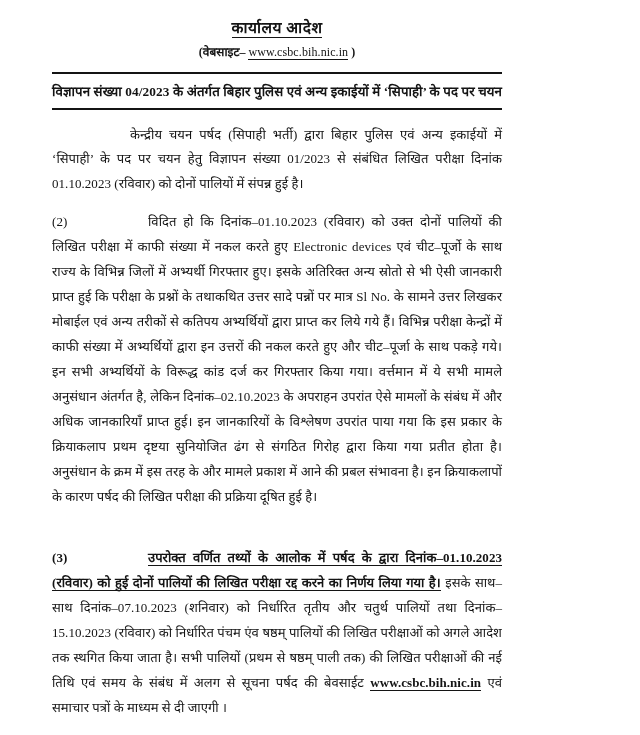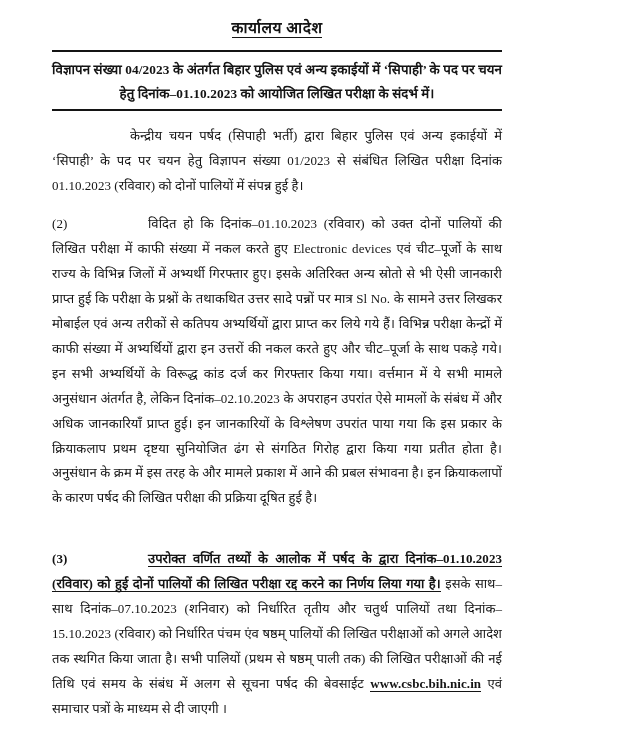--- a/index.html
+++ b/index.html
@@ -140,24 +140,28 @@
 </head>
 <body>
 
 <div class="page">
 
   <div class="doc-title">
     <span>कार्यालय आदेश</span>
   </div>
 
 
+  <div class="doc-website">
+    <span>(वेबसाइट–</span>
+    <span class="url">www.csbc.bih.nic.in</span>
+    <span>)</span>
+  </div>
 
   <div class="subject-block">
     <span class="line1">विज्ञापन संख्या 04/2023 के अंतर्गत बिहार पुलिस एवं अन्य इकाईयों में ‘सिपाही’ के पद पर चयन</span>
-    <span class="line2">हेतु दिनांक–01.10.2023 को आयोजित लिखित परीक्षा के संदर्भ में।</span>
   </div>
   <div class="rule-under-subject"></div>
 
   <div class="para">
     <span class="indent"></span><span>केन्द्रीय चयन पर्षद (सिपाही भर्ती) द्वारा बिहार पुलिस एवं अन्य इकाईयों में ‘सिपाही’ के पद पर चयन हेतु विज्ञापन संख्या 01/2023 से संबंधित लिखित परीक्षा दिनांक 01.10.2023 (रविवार) को दोनों पालियों में संपन्न हुई है।</span>
   </div>
 
   <div class="para">
     <span class="num">(2)</span><span class="indent"></span><span>विदित हो कि दिनांक–01.10.2023 (रविवार) को उक्त दोनों पालियों की लिखित परीक्षा में काफी संख्या में नकल करते हुए Electronic devices एवं चीट–पूर्जो के साथ राज्य के विभिन्न जिलों में अभ्यर्थी गिरफ्तार हुए। इसके अतिरिक्त अन्य स्रोतो से भी ऐसी जानकारी प्राप्त हुई कि परीक्षा के प्रश्नों के तथाकथित उत्तर सादे पन्नों पर मात्र Sl No. के सामने उत्तर लिखकर मोबाईल एवं अन्य तरीकों से कतिपय अभ्यर्थियों द्वारा प्राप्त कर लिये गये हैं। विभिन्न परीक्षा केन्द्रों में काफी संख्या में अभ्यर्थियों द्वारा इन उत्तरों की नकल करते हुए और चीट–पूर्जा के साथ पकड़े गये। इन सभी अभ्यर्थियों के विरूद्ध कांड दर्ज कर गिरफ्तार किया गया। वर्त्तमान में ये सभी मामले अनुसंधान अंतर्गत है, लेकिन दिनांक–02.10.2023 के अपराहन उपरांत ऐसे मामलों के संबंध में और अधिक जानकारियाँ प्राप्त हुई। इन जानकारियों के विश्लेषण उपरांत पाया गया कि इस प्रकार के क्रियाकलाप प्रथम दृष्टया सुनियोजित ढंग से संगठित गिरोह द्वारा किया गया प्रतीत होता है। अनुसंधान के क्रम में इस तरह के और मामले प्रकाश में आने की प्रबल संभावना है। इन क्रियाकलापों के कारण पर्षद की लिखित परीक्षा की प्रक्रिया दूषित हुई है।</span>
   </div>

